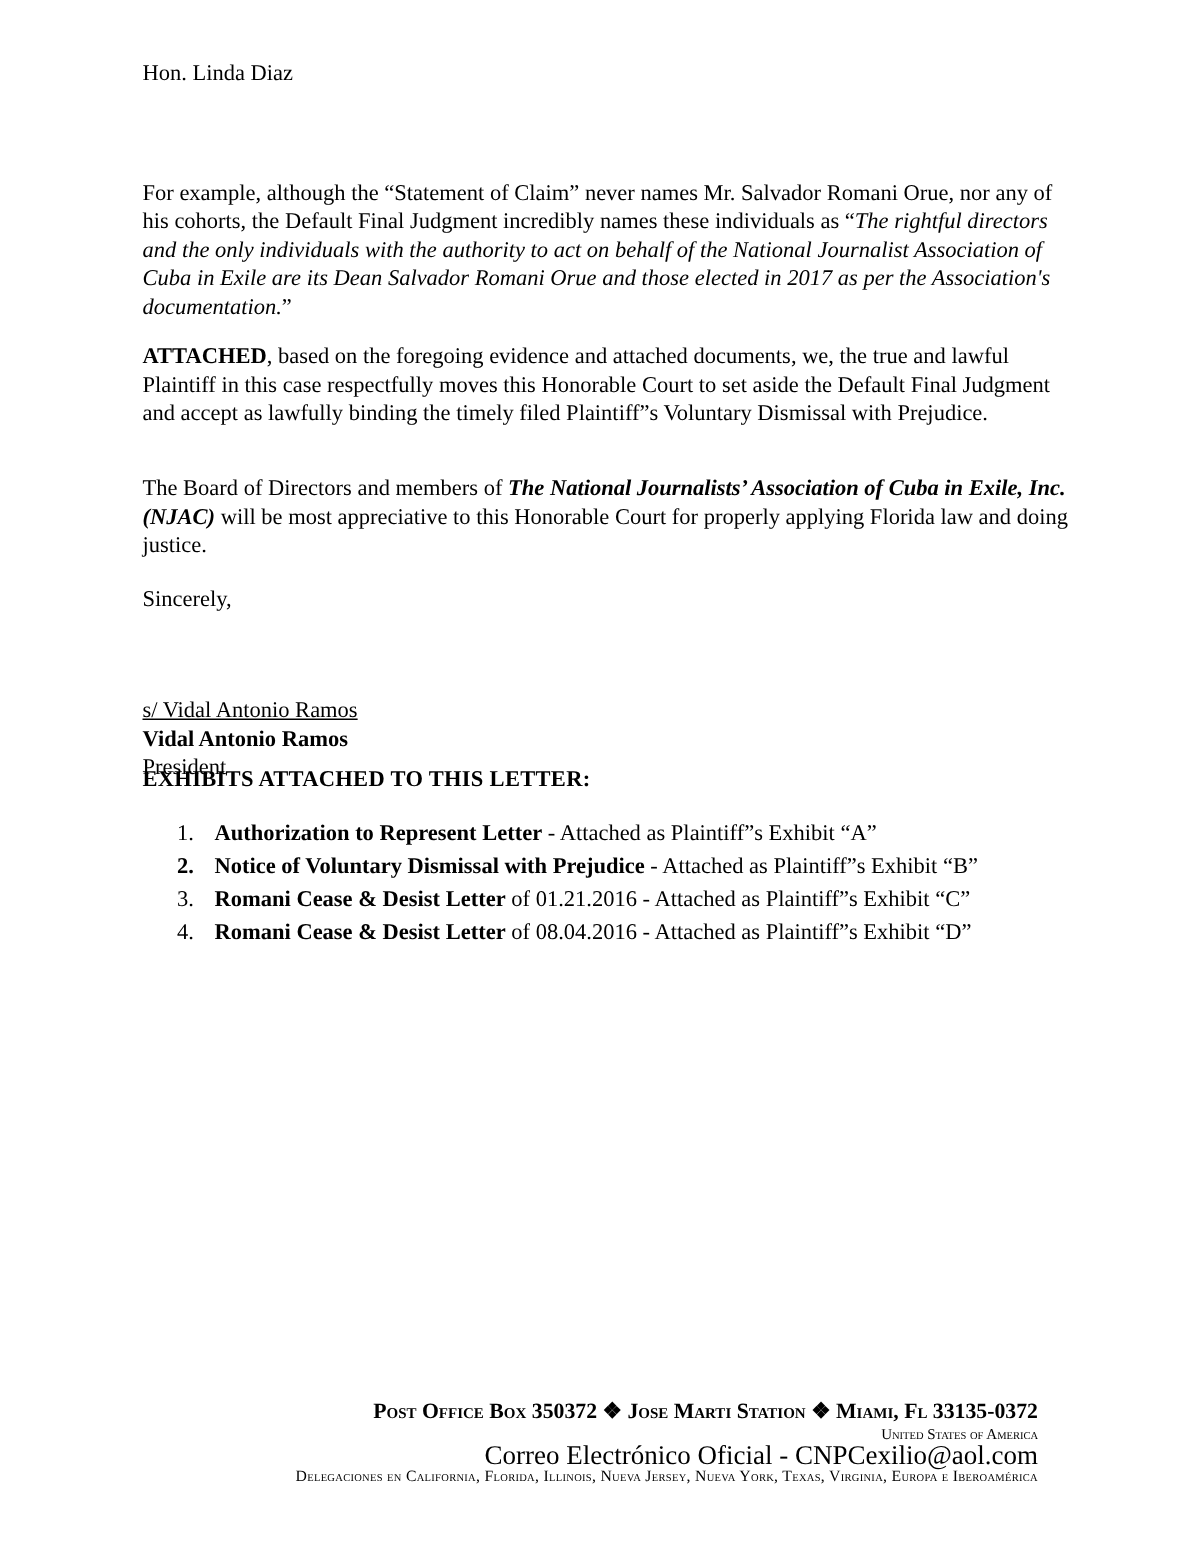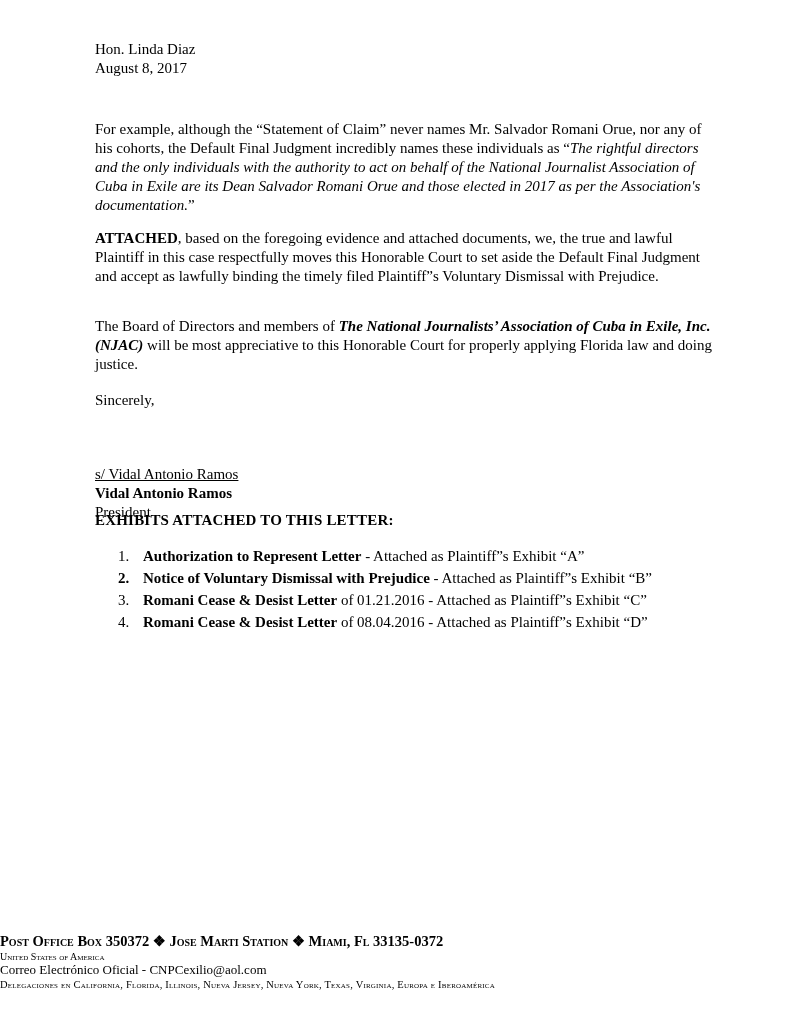--- a/index.html
+++ b/index.html
@@ -44,51 +44,50 @@
     display: inline-block;
     margin-left: 23px;
     width: 25px;
     flex: 0 0 auto;
   }
   .footer {
     position: absolute;
     left: 0;
     width: 692px;
     top: 932px;
-    text-align: left;
+    text-align: right;
   }
   .footer-address {
     font-variant: small-caps;
     font-weight: bold;
     font-size: 14.5px;
     line-height: 19px;
   }
   .footer-country {
     font-variant: small-caps;
     font-weight: normal;
     font-size: 10px;
     line-height: 11px;
   }
   .footer-email {
-    font-size: 13px;
+    font-size: 18px;
     line-height: 16px;
   }
   .footer-delegations {
     font-variant: small-caps;
     font-size: 10.5px;
     line-height: 13px;
     letter-spacing: 0.2px;
   }
 </style>
 </head>
 <body>
 
 <div class="block" style="top: 40px;">
   <span class="line">Hon. Linda Diaz</span>
-  <span class="line">August 8, 2017</span>
 </div>
 
 <div class="block" style="top: 120px;"><span class="run n">For example, although the “Statement of Claim” never names Mr. Salvador Romani Orue, nor any of his cohorts, the Default Final Judgment incredibly names these individuals as “</span><span class="run i">The rightful directors and the only individuals with the authority to act on behalf of the National Journalist Association of Cuba in Exile are its Dean Salvador Romani Orue and those elected in 2017 as per the Association's documentation.</span><span class="run n">”</span></div>
 
 <div class="block" style="top: 229px;"><span class="run b">ATTACHED</span><span class="run n">, based on the foregoing evidence and attached documents, we, the true and lawful Plaintiff in this case respectfully moves this Honorable Court to set aside the Default Final Judgment and accept as lawfully binding the timely filed Plaintiff”s Voluntary Dismissal with Prejudice.</span></div>
 
 <div class="block" style="top: 317px;"><span class="run n">The Board of Directors and members of </span><span class="run bi">The National Journalists’ Association of Cuba in Exile, Inc. (NJAC)</span><span class="run n"> will be most appreciative to this Honorable Court for properly applying Florida law and doing justice.</span></div>
 
 <div class="block" style="top: 391px;">Sincerely,</div>
 

